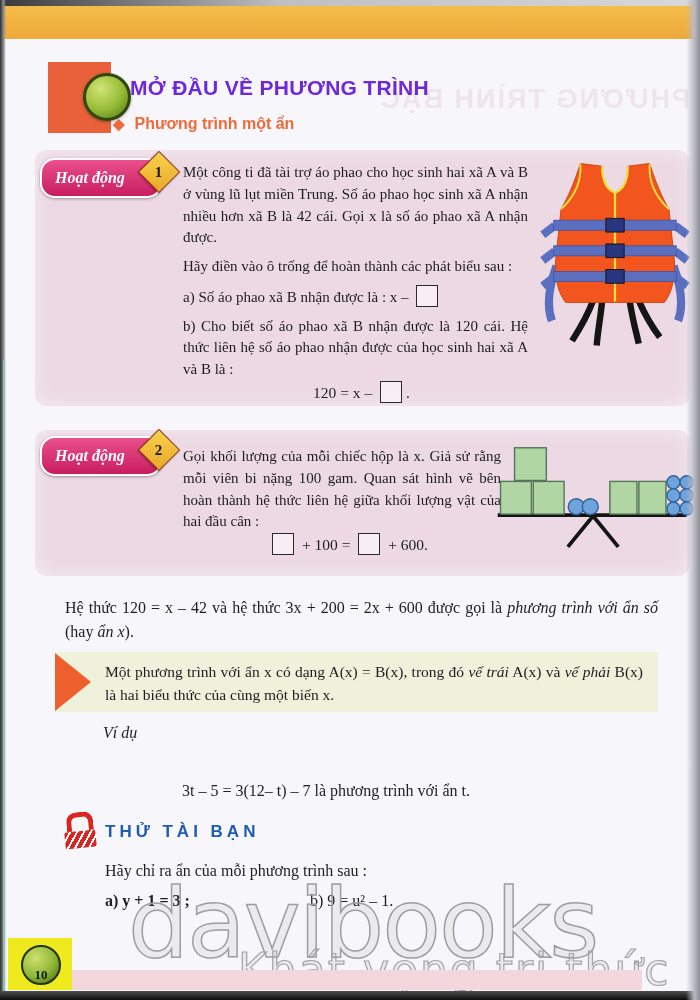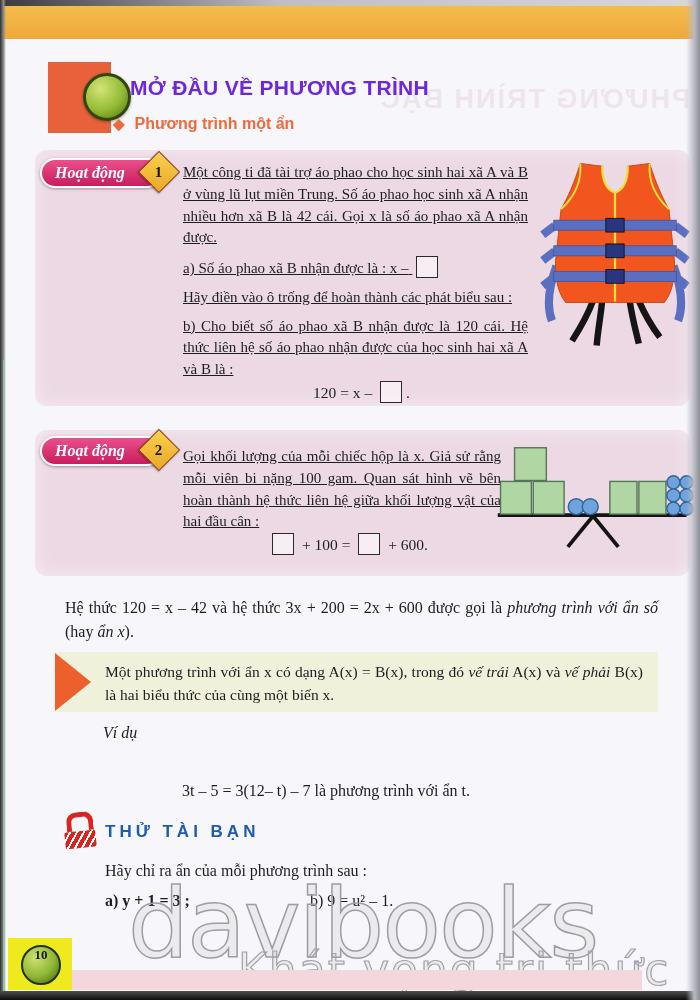--- a/index.html
+++ b/index.html
@@ -32,32 +32,32 @@
     font-weight:bold;font-size:16px;color:#ee6a3a;display:flex;gap:10px;align-items:center;}
   .hd-bullet .dia{font-size:15px;}
 
   
   .actbox{position:absolute;left:35px;width:655px;background:#ecd9e4;border-radius:12px;
     box-shadow:inset 0 0 18px rgba(255,255,255,.5);}
   .act1{top:150px;height:256px;}
   .act2{top:430px;height:146px;}
 
   .badge{position:absolute;width:150px;height:32px;}
-  .badge .pill{position:absolute;left:0;top:2px;width:122px;height:30px;border-radius:15px;
+  .badge .pill{position:absolute;left:0;top:2px;width:122px;height:40px;border-radius:15px;
     background:linear-gradient(180deg,#ea4f8c,#c81d5e);border:2px solid #fff;
     box-shadow:0 1px 3px rgba(0,0,0,.35);
     color:#fff;font-style:italic;font-weight:bold;font-size:16px;
     display:flex;align-items:center;padding-left:13px;box-sizing:border-box;}
   .badge .diamond{position:absolute;left:104px;top:1px;width:28px;height:28px;transform:rotate(45deg);
     background:linear-gradient(135deg,#f9d14d,#e9a827);border:1px solid #8c3a10;
     box-shadow:0 1px 2px rgba(0,0,0,.35);display:flex;align-items:center;justify-content:center;}
   .badge .diamond span{transform:rotate(-45deg);font-weight:bold;font-size:15px;color:#161616;font-family:"Liberation Serif",serif;}
 
   .atext{position:absolute;font-size:15px;line-height:1.45;}
-  .atext p{margin:0 12px 7px 0;text-decoration:underline;}
+  .atext p{margin:0 12px 7px 0;}
   .just{text-align:justify;}
   .eqline{text-align:center;font-size:15.5px;}
   .ansbox{display:inline-block;width:20px;height:20px;border:1.3px solid #2a2a2a;background:rgba(255,255,255,.55);
     vertical-align:-5px;margin:0 4px;}
 
   
   .paraintro{position:absolute;left:65px;top:596px;width:593px;font-size:16px;line-height:1.5;text-align:justify;}
   .defbox{position:absolute;left:55px;top:652px;width:603px;height:60px;background:#eff1da;}
   .defarrow{position:absolute;left:55px;top:653px;}
   .deftext{position:absolute;left:105px;top:660px;width:538px;font-size:15.5px;line-height:1.5;text-align:justify;}
@@ -80,21 +80,21 @@
   .wm1{position:absolute;left:128px;top:868px;font-family:"DejaVu Sans",sans-serif;font-size:96px;
     color:rgba(150,150,150,0.12);-webkit-text-stroke:1.5px #9d9da2;letter-spacing:-2px;}
   .wm2{position:absolute;left:238px;top:944px;font-family:"DejaVu Sans",sans-serif;font-size:44px;
     color:rgba(150,150,150,0.12);-webkit-text-stroke:1.2px #a2a2a8;letter-spacing:2px;}
 
   
   .pink-strip{position:absolute;left:72px;top:970px;width:570px;height:20px;background:#f3d7dd;}
   .page-tab{position:absolute;left:8px;top:938px;width:64px;height:52px;background:#eeea1e;}
   .page-sphere{position:absolute;left:13px;top:7px;width:36px;height:36px;border-radius:50%;
     background:radial-gradient(circle at 35% 30%,#cfe070,#8fb735 55%,#3f5c0e);
-    border:2px solid #1f3305;display:flex;align-items:flex-start;justify-content:center;
+    border:2px solid #1f3305;display:flex;align-items:flex-end;justify-content:center;
     font-weight:bold;font-size:13px;color:#0e1a02;}
 
   .illus{position:absolute;}
 </style>
 </head>
 <body>
 
 <div class="page">
 
   <div class="top-edge"></div>
@@ -113,22 +113,22 @@
 
   <div class="actbox act1"></div>
   <div class="badge" style="left:40px;top:156px;">
     <div class="pill">Hoạt động</div>
     <div class="diamond">
       <span>1</span>
     </div>
   </div>
   <div class="atext" style="left:183px;top:162px;width:357px;">
     <p class="just">Một công ti đã tài trợ áo phao cho học sinh hai xã A và B ở vùng lũ lụt miền Trung. Số áo phao học sinh xã A nhận nhiều hơn xã B là 42 cái. Gọi x là số áo phao xã A nhận được.</p>
+    <p>Hãy điền vào ô trống để hoàn thành các phát biểu sau :</p>
     <p><span>a) Số áo phao xã B nhận được là :  x –</span> <span class="ansbox"></span></p>
-    <p>Hãy điền vào ô trống để hoàn thành các phát biểu sau :</p>
     <p class="just" style="margin-bottom:0;">b) Cho biết số áo phao xã B nhận được là 120 cái. Hệ thức liên hệ số áo phao nhận được của học sinh hai xã A và B là :</p>
     <div class="eqline">
       <span>120 = x –</span>
       <span class="ansbox"></span><span>.</span>
     </div>
   </div>
 
   <svg class="illus" style="left:540px;top:158px;" width="150" height="192" viewBox="0 0 160 210">
     <path d="M16,118 C8,140 5,162 11,178" stroke="#5a6fc0" stroke-width="9" fill="none"></path>
     <path d="M144,118 C152,140 155,162 149,178" stroke="#5a6fc0" stroke-width="9" fill="none"></path>

